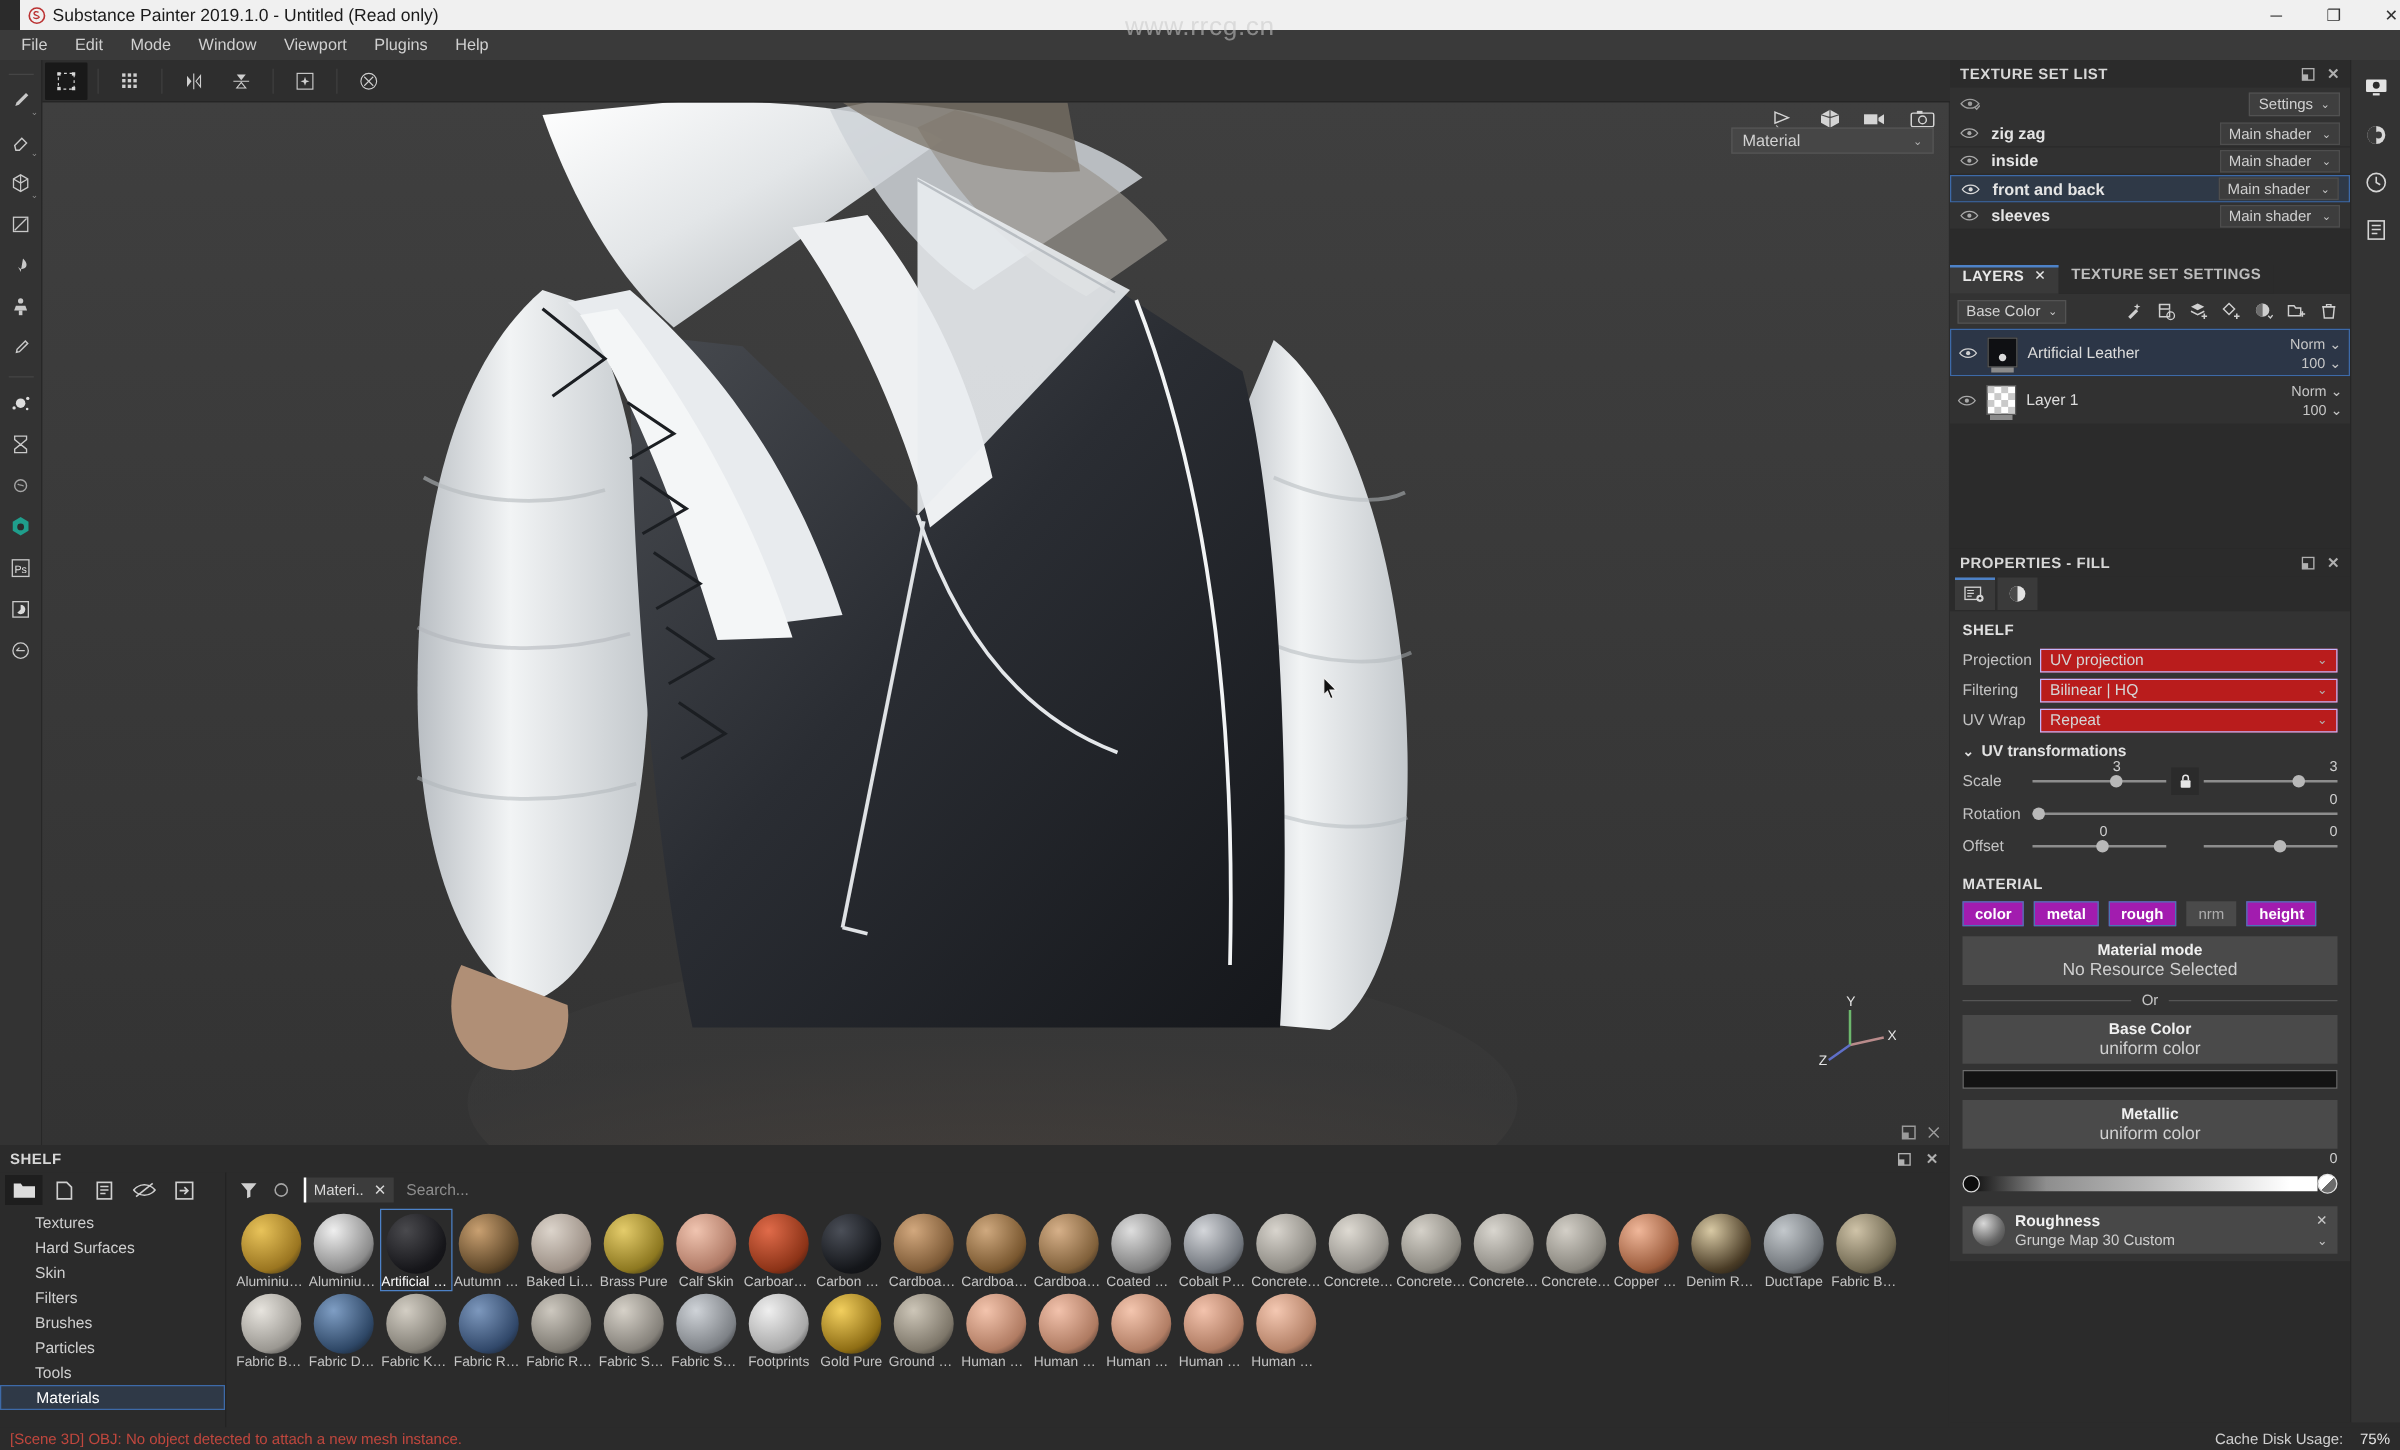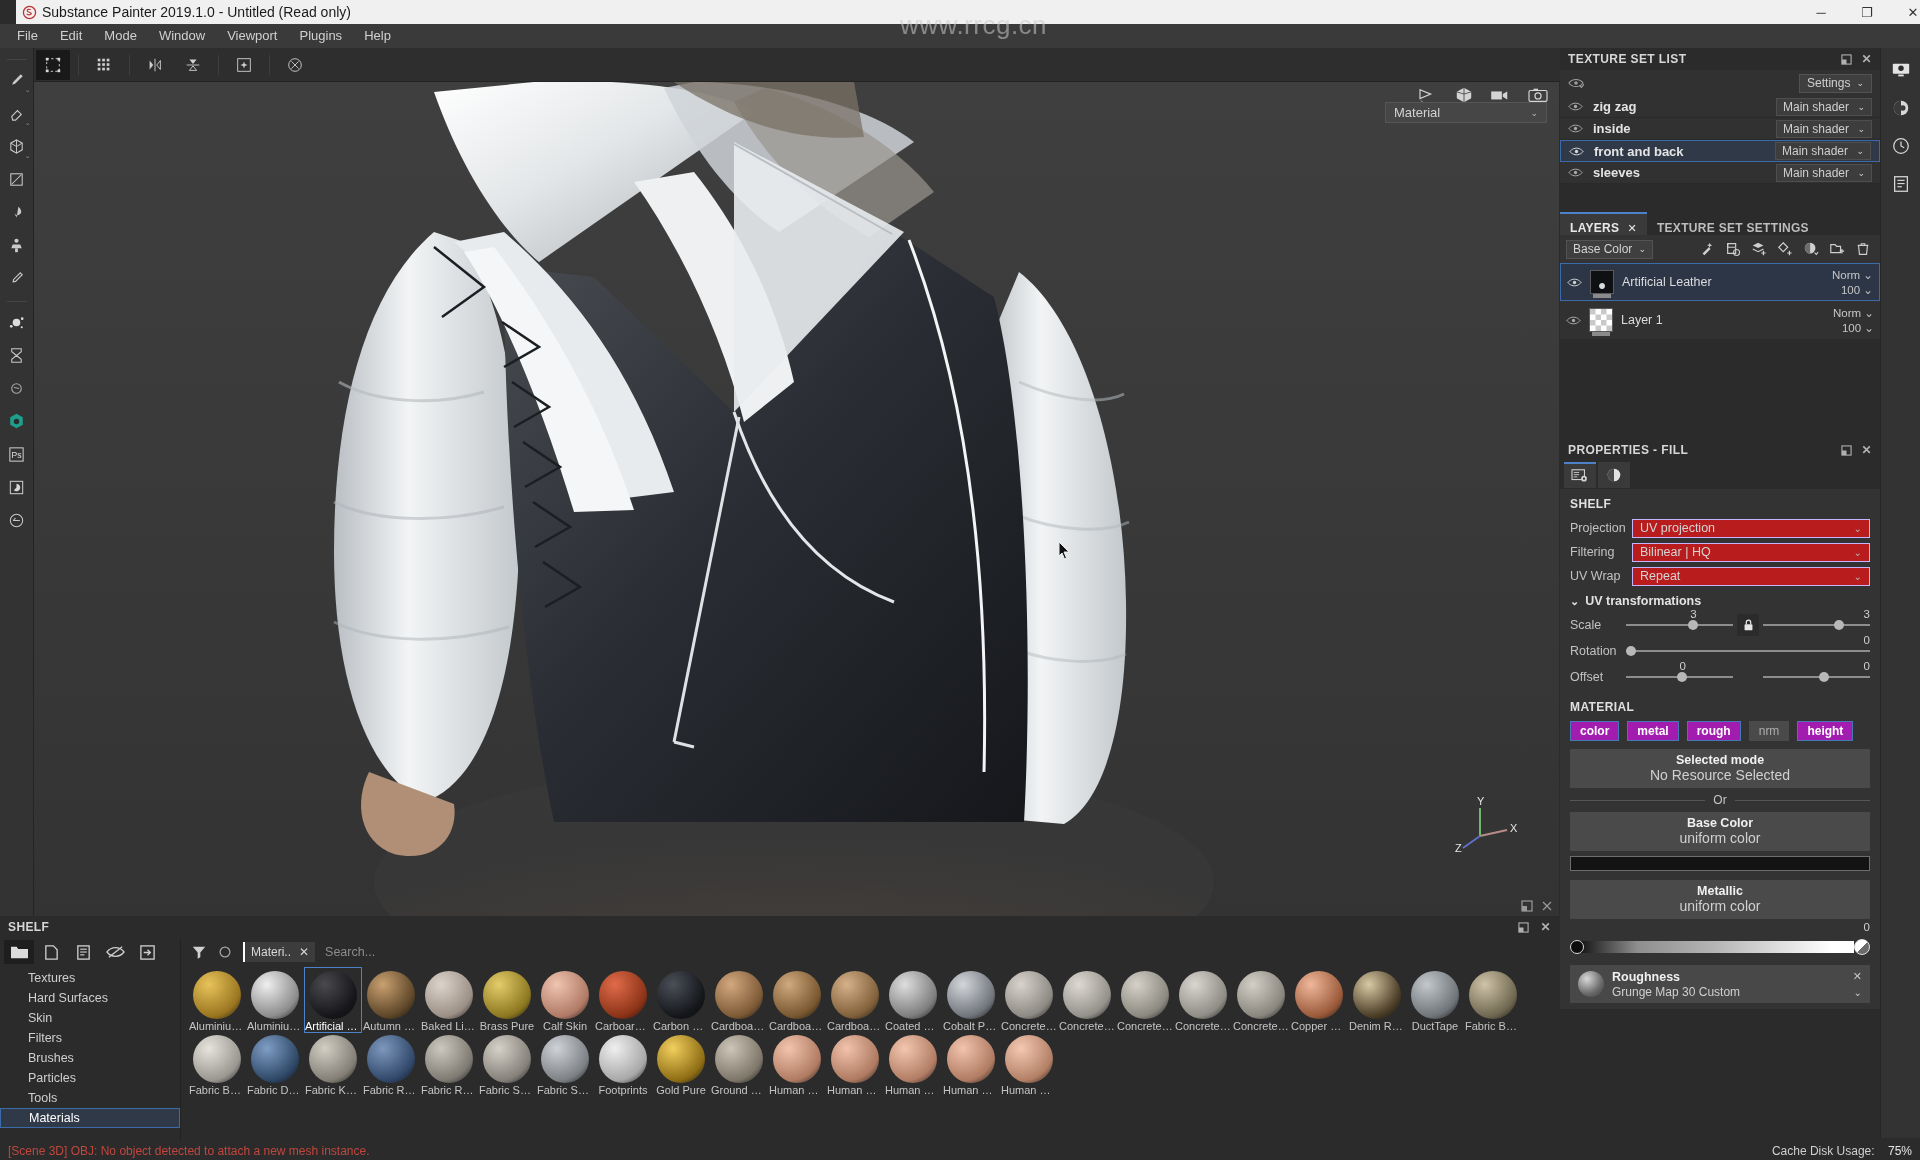--- a/index.html
+++ b/index.html
@@ -32,21 +32,21 @@
     position: absolute; top: 24px; left: 0; width: 1920px; height: 24px;
     background: #3a3a3a; display: flex; align-items: center; padding-left: 6px;
   }
   .menubar .mi {
     padding: 3px 11px; font-size: 13px; color: #d0d0d0; line-height: 16px;
   }
 
   
   .wm-top {
     position: absolute; top: 10px; left: 900px;
-    font-size: 26px; color: #c9c9c9; opacity: .55; letter-spacing: .5px;
+    font-size: 21px; color: #c9c9c9; opacity: .55; letter-spacing: .5px;
     font-family: "Liberation Sans", sans-serif; pointer-events: none;
   }
 
   
   .toptoolbar {
     position: absolute; top: 48px; left: 0; width: 1920px; height: 34px;
     background: #2e2e2e; border-bottom: 1px solid #232323;
     display: flex; align-items: center;
   }
   .tool-btn {
@@ -116,21 +116,21 @@
   .ts-shader {
     margin-left: auto; height: 18px; min-width: 96px; padding: 0 6px;
     background: #3d3d3d; border: 1px solid #4e4e4e; color: #cfcfcf; font-size: 12px;
     display: flex; align-items: center; gap: 6px;
   }
   .ts-shader .cv { margin-left: auto; font-size: 9px; }
 
   
   .tabbar { height: 23px; display: flex; align-items: flex-end; background: #2b2b2b; }
   .tab {
-    height: 23px; padding: 0 10px; display: flex; align-items: flex-end; gap: 8px;
+    height: 23px; padding: 0 10px; display: flex; align-items: flex-start; gap: 8px;
     font-size: 12px; font-weight: bold; letter-spacing: .3px; color: #bdbdbd; background: #2b2b2b;
   }
   .tab.active { background: #3a3a3a; color: #e8e8e8; border-top: 2px solid #4d82c8; }
   .layers-toolbar { height: 28px; display: flex; align-items: center; padding: 0 6px; background: #333; gap: 4px; }
   .chan-select {
     height: 19px; padding: 0 6px; background: #3f3f3f; border: 1px solid #535353;
     font-size: 12px; color: #d2d2d2; display: flex; align-items: center; gap: 6px; min-width: 78px;
   }
   .chan-select .cv { margin-left: auto; font-size: 9px; }
   .lt-ico { width: 22px; height: 22px; display: flex; align-items: center; justify-content: center; }
@@ -861,21 +861,21 @@
 
         <div class="mat-chips">
           <span class="chip">color</span>
           <span class="chip">metal</span>
           <span class="chip">rough</span>
           <span class="chip off">nrm</span>
           <span class="chip">height</span>
         </div>
 
         <div class="mat-box">
-          <div class="t1">Selected mode</div>
+          <div class="t1">Material mode</div>
           <div class="t2">No Resource Selected</div>
         </div>
 
         <div class="or-row">
           <span class="hr"></span>
           <span>Or</span>
           <span class="hr"></span>
         </div>
 
         <div class="mat-box">

